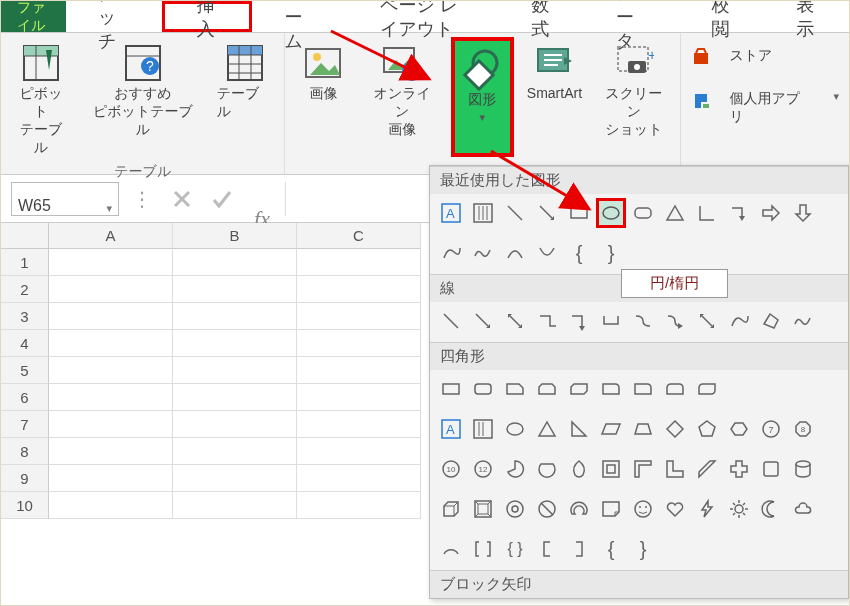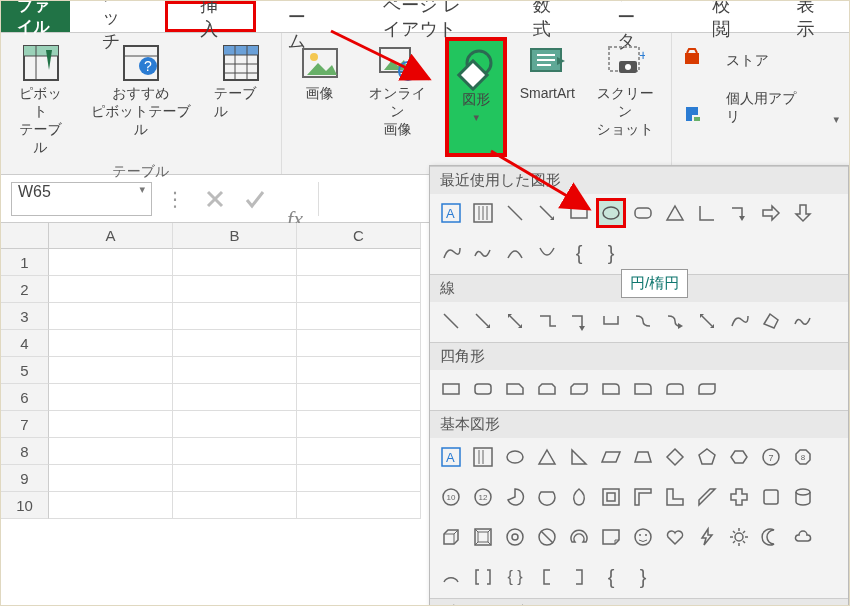--- a/index.html
+++ b/index.html
@@ -1,52 +1,52 @@
 <!DOCTYPE html>
 <html><head>
 <meta charset="utf-8">
 <style>
   * { box-sizing: border-box; margin: 0; padding: 0; }
   body { font-family: "Meiryo UI", "Yu Gothic", sans-serif; font-size: 13px; background: #fff; width: 850px; height: 606px; overflow: hidden; position: relative; border: 1px solid #e0d8c0; }
   
   .menubar { display: flex; align-items: stretch; height: 32px; background: #fff; border-bottom: 1px solid #ccc; }
-  .menu-file { background: #217346; color: #ffffff; padding: 6px 16px; font-size: 16px; display:flex; align-items:center;font-weight:bold;}
+  .menu-file { background: #217346; color: #bef264; padding: 6px 16px; font-size: 14px; display:flex; align-items:center;}
   .menu-item { padding: 6px 32px; font-size: 18px; color: #444; display:flex;align-items:center; cursor:pointer;}
   .menu-item.active { border: 3px solid #e80000; }
   
   .ribbon { display: flex; background: #f3f3f3; border-bottom: 1px solid #ccc; height: 142px; }
   .rgroup { display: flex; flex-direction: column; padding: 4px 8px 2px; border-right: 1px solid #ddd; }
   .rgroup-row { display: flex; flex: 1; align-items: flex-start; gap: 10px; }
   .ritem { display: flex; flex-direction: column; align-items: center; justify-content: flex-start; padding: 4px 4px; font-size: 14px; color: #444; min-width: 60px; cursor:pointer;}
   .ritem .icon { width: 44px; height: 44px; display:flex;align-items:center;justify-content:center; }
   .ritem.shapes-btn { background: #22c55e; border: 4px solid #e80000; padding: 6px 6px 0; min-height: 120px; }
   .rgroup-label { text-align: center; font-size: 14px; color: #666; padding: 2px 0 4px;}
   .store-pane { padding: 10px 8px; font-size: 14px; color:#444;}
-  .store-row { display:flex; align-items:flex-end; gap:24px; padding:4px 2px; cursor:pointer;}
+  .store-row { display:flex; align-items:flex-start; gap:18px; padding:4px 2px; cursor:pointer;}
   
   .fxbar { display:flex; align-items:center; height: 48px; border-bottom:1px solid #ccc; padding: 0 10px; gap: 6px;}
-  .namebox { width: 141px; height: 34px; border: 1px solid #bbb; display:flex; align-items:flex-start; justify-content:space-between; padding: 0 6px; font-size: 16px; color:#444;}
+  .namebox { width: 108px; height: 34px; border: 1px solid #bbb; display:flex; align-items:flex-end; justify-content:space-between; padding: 0 6px; font-size: 16px; color:#444;}
   .fxicon { width: 34px; height: 34px; display:flex; align-items:center; justify-content:center; color:#999; font-size: 20px;}
   .fxlabel { font-style: italic; font-family: "Times New Roman", serif; color:#888; font-size: 22px; margin-top: 40px;}
   
   .sheet { display:flex; flex-direction: column; }
   .hrow { display:flex; height: 26px;}
   .corner { width: 48px; border-right:1px solid #ccc; border-bottom:1px solid #ccc; background:#f3f3f3;}
   .colh { width: 124px; text-align:center; border-right:1px solid #ddd; border-bottom:1px solid #ccc; background:#f3f3f3; color:#555; font-size:15px; display:flex;align-items:center;justify-content:center;}
   .row { display:flex; height: 27px;}
   .rowh { width:48px; text-align:center; border-right:1px solid #ccc; border-bottom:1px solid #ddd; background:#f3f3f3; color:#555; font-size:15px; display:flex;align-items:center;justify-content:center;}
   .cell { width:124px; border-right:1px solid #ddd; border-bottom:1px solid #ddd;}
   
   .gallery { position:absolute; left: 428px; top: 164px; width: 420px; background:#f3f3f3; border:1px solid #bbb; box-shadow: 2px 2px 6px rgba(0,0,0,.2); font-size:15px;}
   .gal-sec-h { background:#e8e8e8; padding: 4px 10px; color:#555; border-top:1px solid #ccc;}
   .gal-row { display:flex; flex-wrap:wrap; padding: 4px 6px 6px; gap: 2px 2px;}
   .gal-item { width: 30px; height: 30px; display:flex; align-items:center; justify-content:center; color:#666; cursor:pointer;}
   .gal-item.hl { border: 3px solid #e80000; background:#c9e6da;}
   
-  .tooltip { position:absolute; left: 620px; top: 268px; background:#fff; border:1px solid #999; padding: 4px 8px; font-size:15px; color:#0f766e;}
+  .tooltip { position:absolute; left: 620px; top: 268px; background:#fff; border:1px solid #999; padding: 4px 28px; font-size:15px; color:#7f1d1d;}
   
   .arrowsvg { position:absolute; left:0; top:0; pointer-events:none;}
 </style>
 </head>
 <body>
 
 <div class="menubar">
   <div class="menu-file">ファイル</div>
   <div class="menu-item">タッチ</div>
   <div class="menu-item active">挿入</div>
@@ -485,21 +485,20 @@
           <path d="M3 10 Q3 6 7 6 L15 6 Q19 6 19 10 L19 16 L3 16 Z" fill="none" stroke="#666" stroke-width="1.5"></path>
         </svg>
       </div>
     <div class="gal-item">
         <svg width="22" height="22">
           <path d="M3 10 Q3 6 7 6 L19 6 L19 12 Q19 16 15 16 L3 16 Z" fill="none" stroke="#666" stroke-width="1.5"></path>
         </svg>
       </div>
   </div>
 
-  <div class="gal-sec-h">基本図形</div>
   <div class="gal-row">
     <div class="gal-item">
         <svg width="22" height="22">
           <rect x="2" y="2" width="18" height="18" fill="none" stroke="#2b7cd3" stroke-width="1.5"></rect>
           <text x="6" y="16" font-size="13" fill="#2b7cd3">A</text>
         </svg>
       </div>
     <div class="gal-item">
         <svg width="22" height="22">
           <rect x="2" y="2" width="18" height="18" fill="none" stroke="#666" stroke-width="1.5"></rect>

